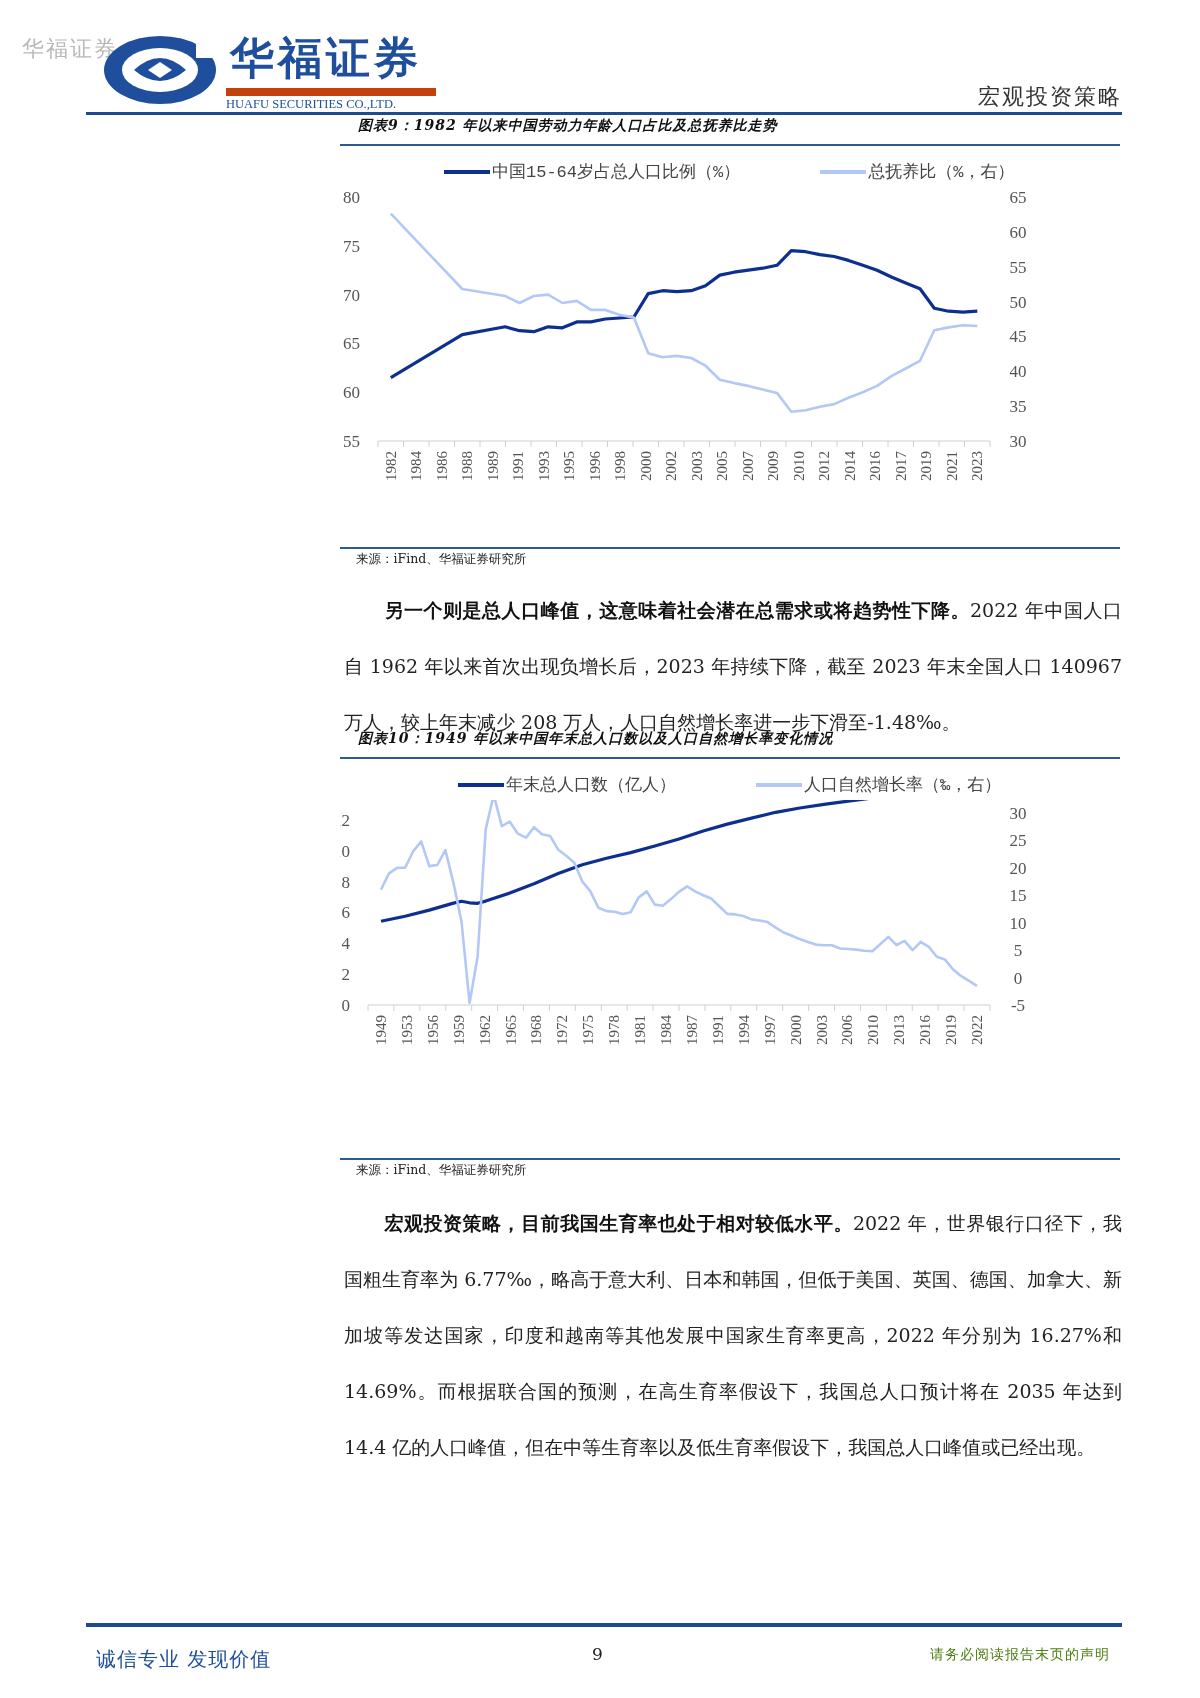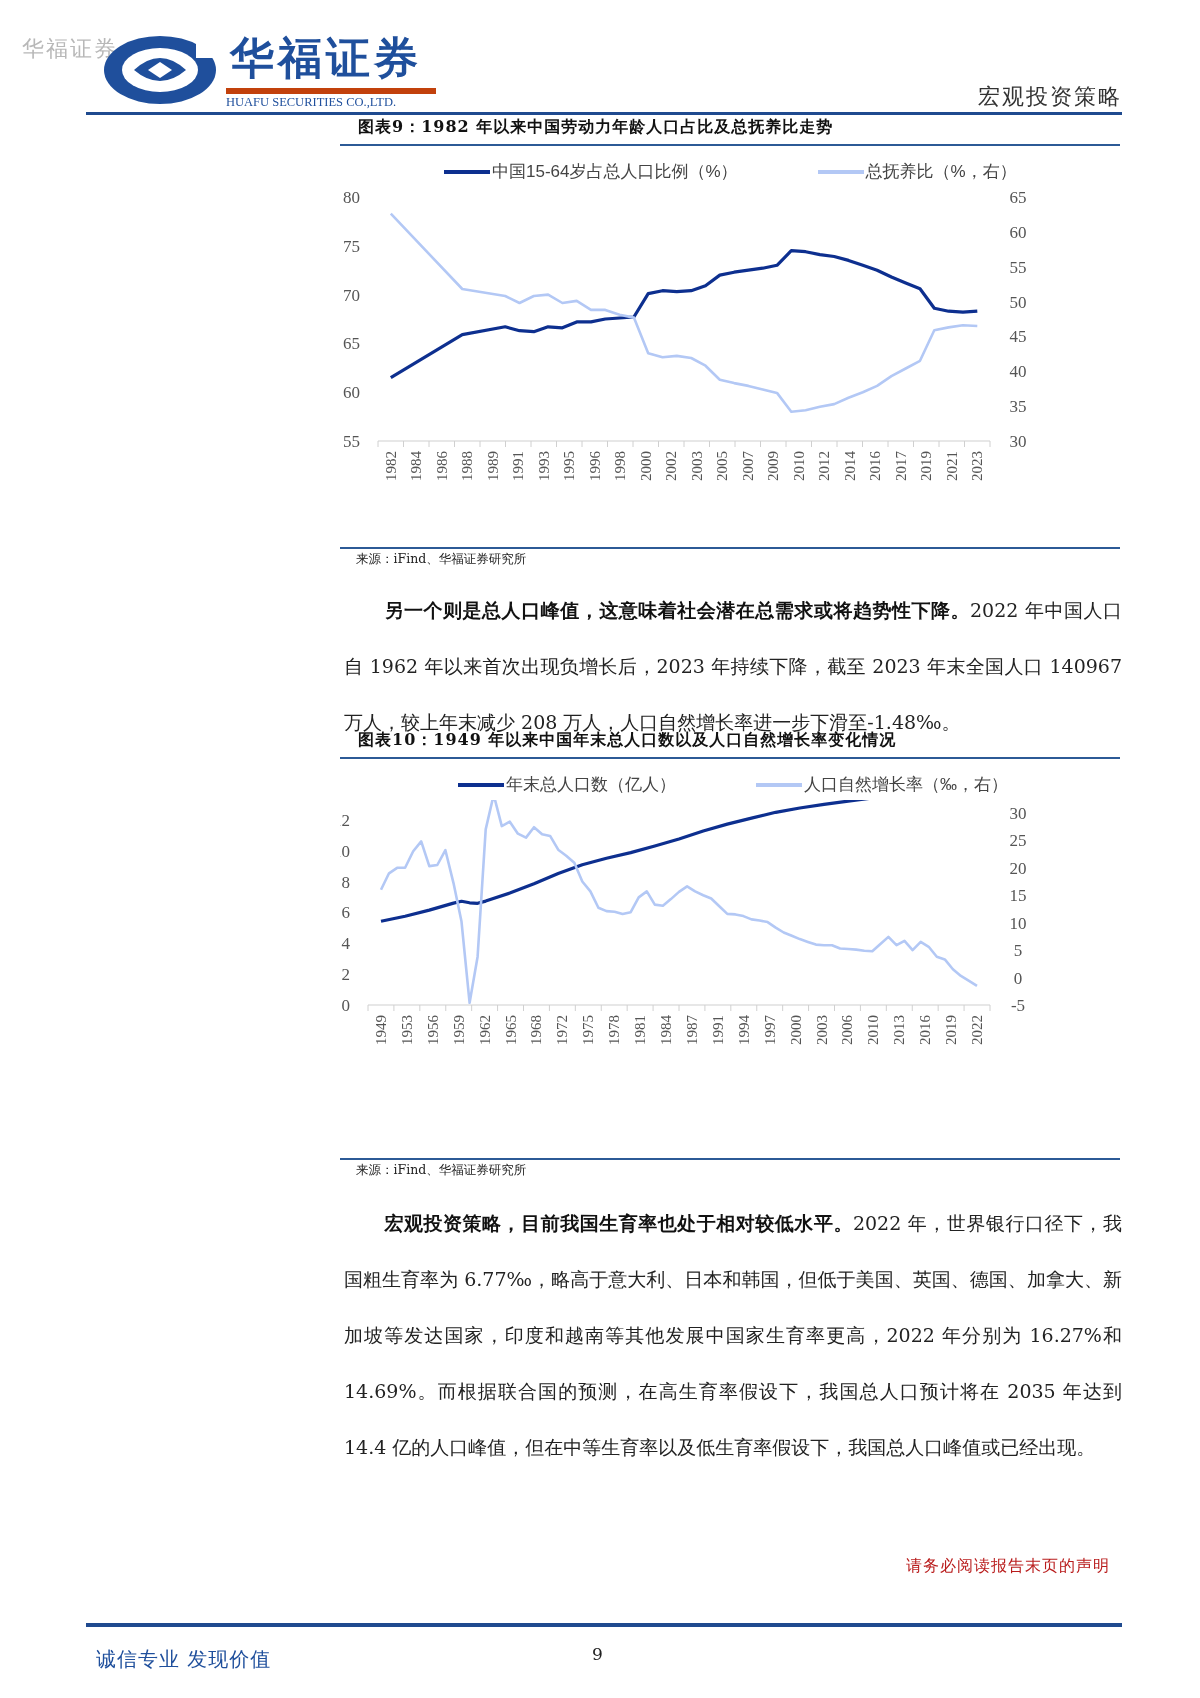--- a/index.html
+++ b/index.html
@@ -1,36 +1,36 @@
 <!DOCTYPE html>
 <html><head>
 <meta charset="utf-8">
 <style>
   html,body{margin:0;padding:0;background:#fff;}
   body{width:1200px;height:1698px;position:relative;overflow:hidden;font-family:"DejaVu Serif","Liberation Serif",serif;color:#222;}
   .watermark{position:absolute;left:22px;top:34px;font-size:22px;color:#b8b8b8;letter-spacing:2px;font-family:"DejaVu Sans",sans-serif;}
   .logo{position:absolute;left:108px;top:32px;width:340px;height:74px;}
   .logo-text{position:absolute;left:122px;top:0;font-size:44px;color:#1f4f9c;font-weight:bold;letter-spacing:4px;font-family:"DejaVu Serif",serif;line-height:52px;}
-  .logo-sub{position:absolute;left:118px;top:56px;font-size:12.5px;color:#1f4f9c;font-family:"Liberation Serif",serif;border-top:6px solid #c2410c;padding-top:1px;width:210px;}
+  .logo-sub{position:absolute;left:118px;top:56px;font-size:12.5px;color:#1f4f9c;font-family:"Liberation Serif",serif;border-top:8px solid #c2410c;padding-top:1px;width:210px;}
   .report-type{position:absolute;right:78px;top:82px;font-size:22px;color:#333;letter-spacing:2px;margin-left:36px;}
   .header-rule{position:absolute;left:86px;right:78px;top:112px;height:3px;background:#1f4a8f;}
-  .fig-title{position:absolute;left:358px;font-size:16px;font-weight:bold;color:#111;letter-spacing:1px;}
+  .fig-title{position:absolute;left:358px;font-size:14px;font-weight:bold;color:#111;letter-spacing:1px;font-style:italic;}
   .fig-rule{position:absolute;left:340px;right:80px;height:2px;background:#2c5a96;}
-  .legend{position:absolute;font-size:17px;color:#444;display:flex;align-items:center;gap:0;font-family:Liberation Sans, sans-serif;text-align:center;}
+  .legend{position:absolute;font-size:17px;color:#444;display:flex;align-items:center;gap:0;font-family:Liberation Mono, monospace;text-align:center;}
   .legend .sw{display:inline-block;width:46px;height:4px;margin-right:2px;}
   .legend .item{display:flex;align-items:center;margin-right:80px;}
   svg.chart{position:absolute;}
   .source{position:absolute;left:356px;font-size:12.5px;color:#222;}
   .para{position:absolute;left:344px;width:778px;font-size:19px;line-height:56px;color:#222;text-align:justify;}
   .para b{font-weight:bold;color:#111;}
   .para .indent{display:inline-block;width:40px;}
   .footer-rule{position:absolute;left:86px;right:78px;top:1623px;height:4px;background:#1f4a8f;}
   .footer-left{position:absolute;left:96px;top:1646px;font-size:20px;color:#1f4f9c;letter-spacing:1px;}
   .footer-center{position:absolute;left:592px;top:1644px;font-size:17px;color:#222;}
-  .footer-right{position:absolute;right:90px;top:1556px;font-size:16px;color:#b91c1c;letter-spacing:1px;}
+  .footer-right{position:absolute;right:90px;top:1646px;font-size:14px;color:#4d7c0f;letter-spacing:1px;}
 </style>
 </head>
 <body>
 
 <div class="watermark">华福证券</div>
 
 <div class="logo">
   <svg width="120" height="74" viewBox="0 0 120 74" style="position:absolute;left:-8px;top:0;">
     <ellipse cx="60" cy="38" rx="56" ry="34" fill="#1f4f9c"></ellipse>
     <ellipse cx="60" cy="38" rx="38" ry="22" fill="#fff"></ellipse>

